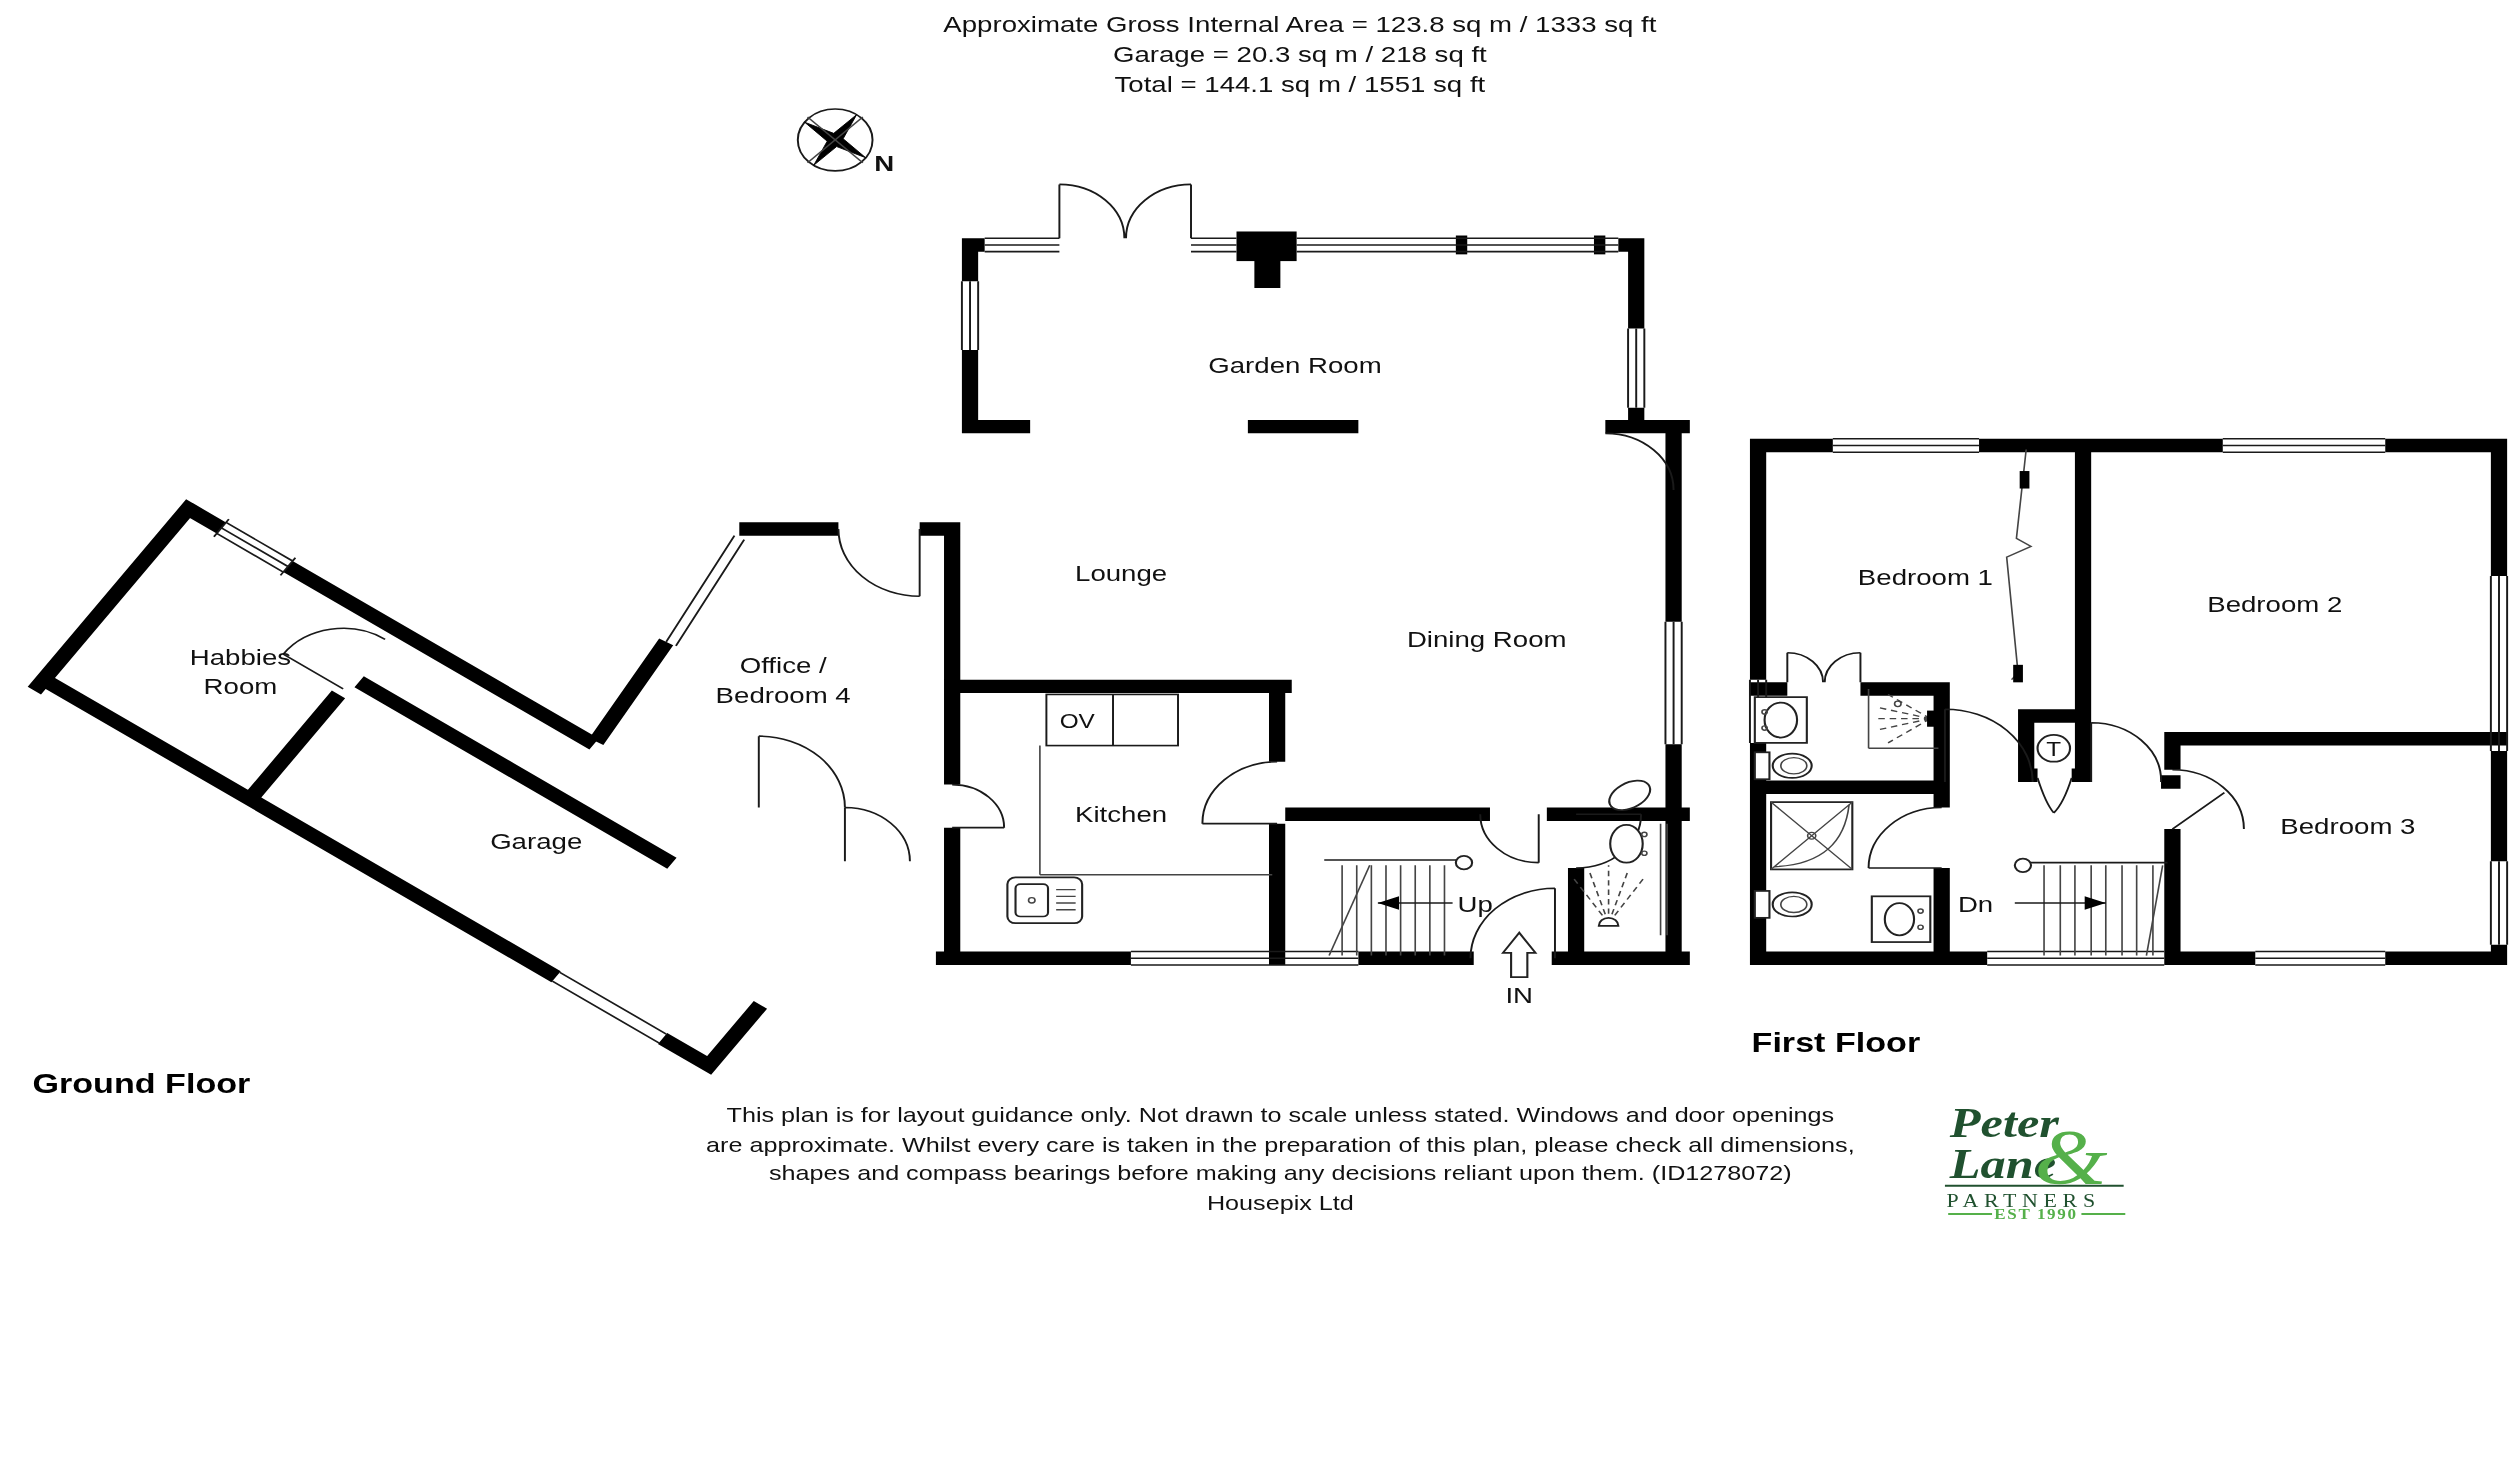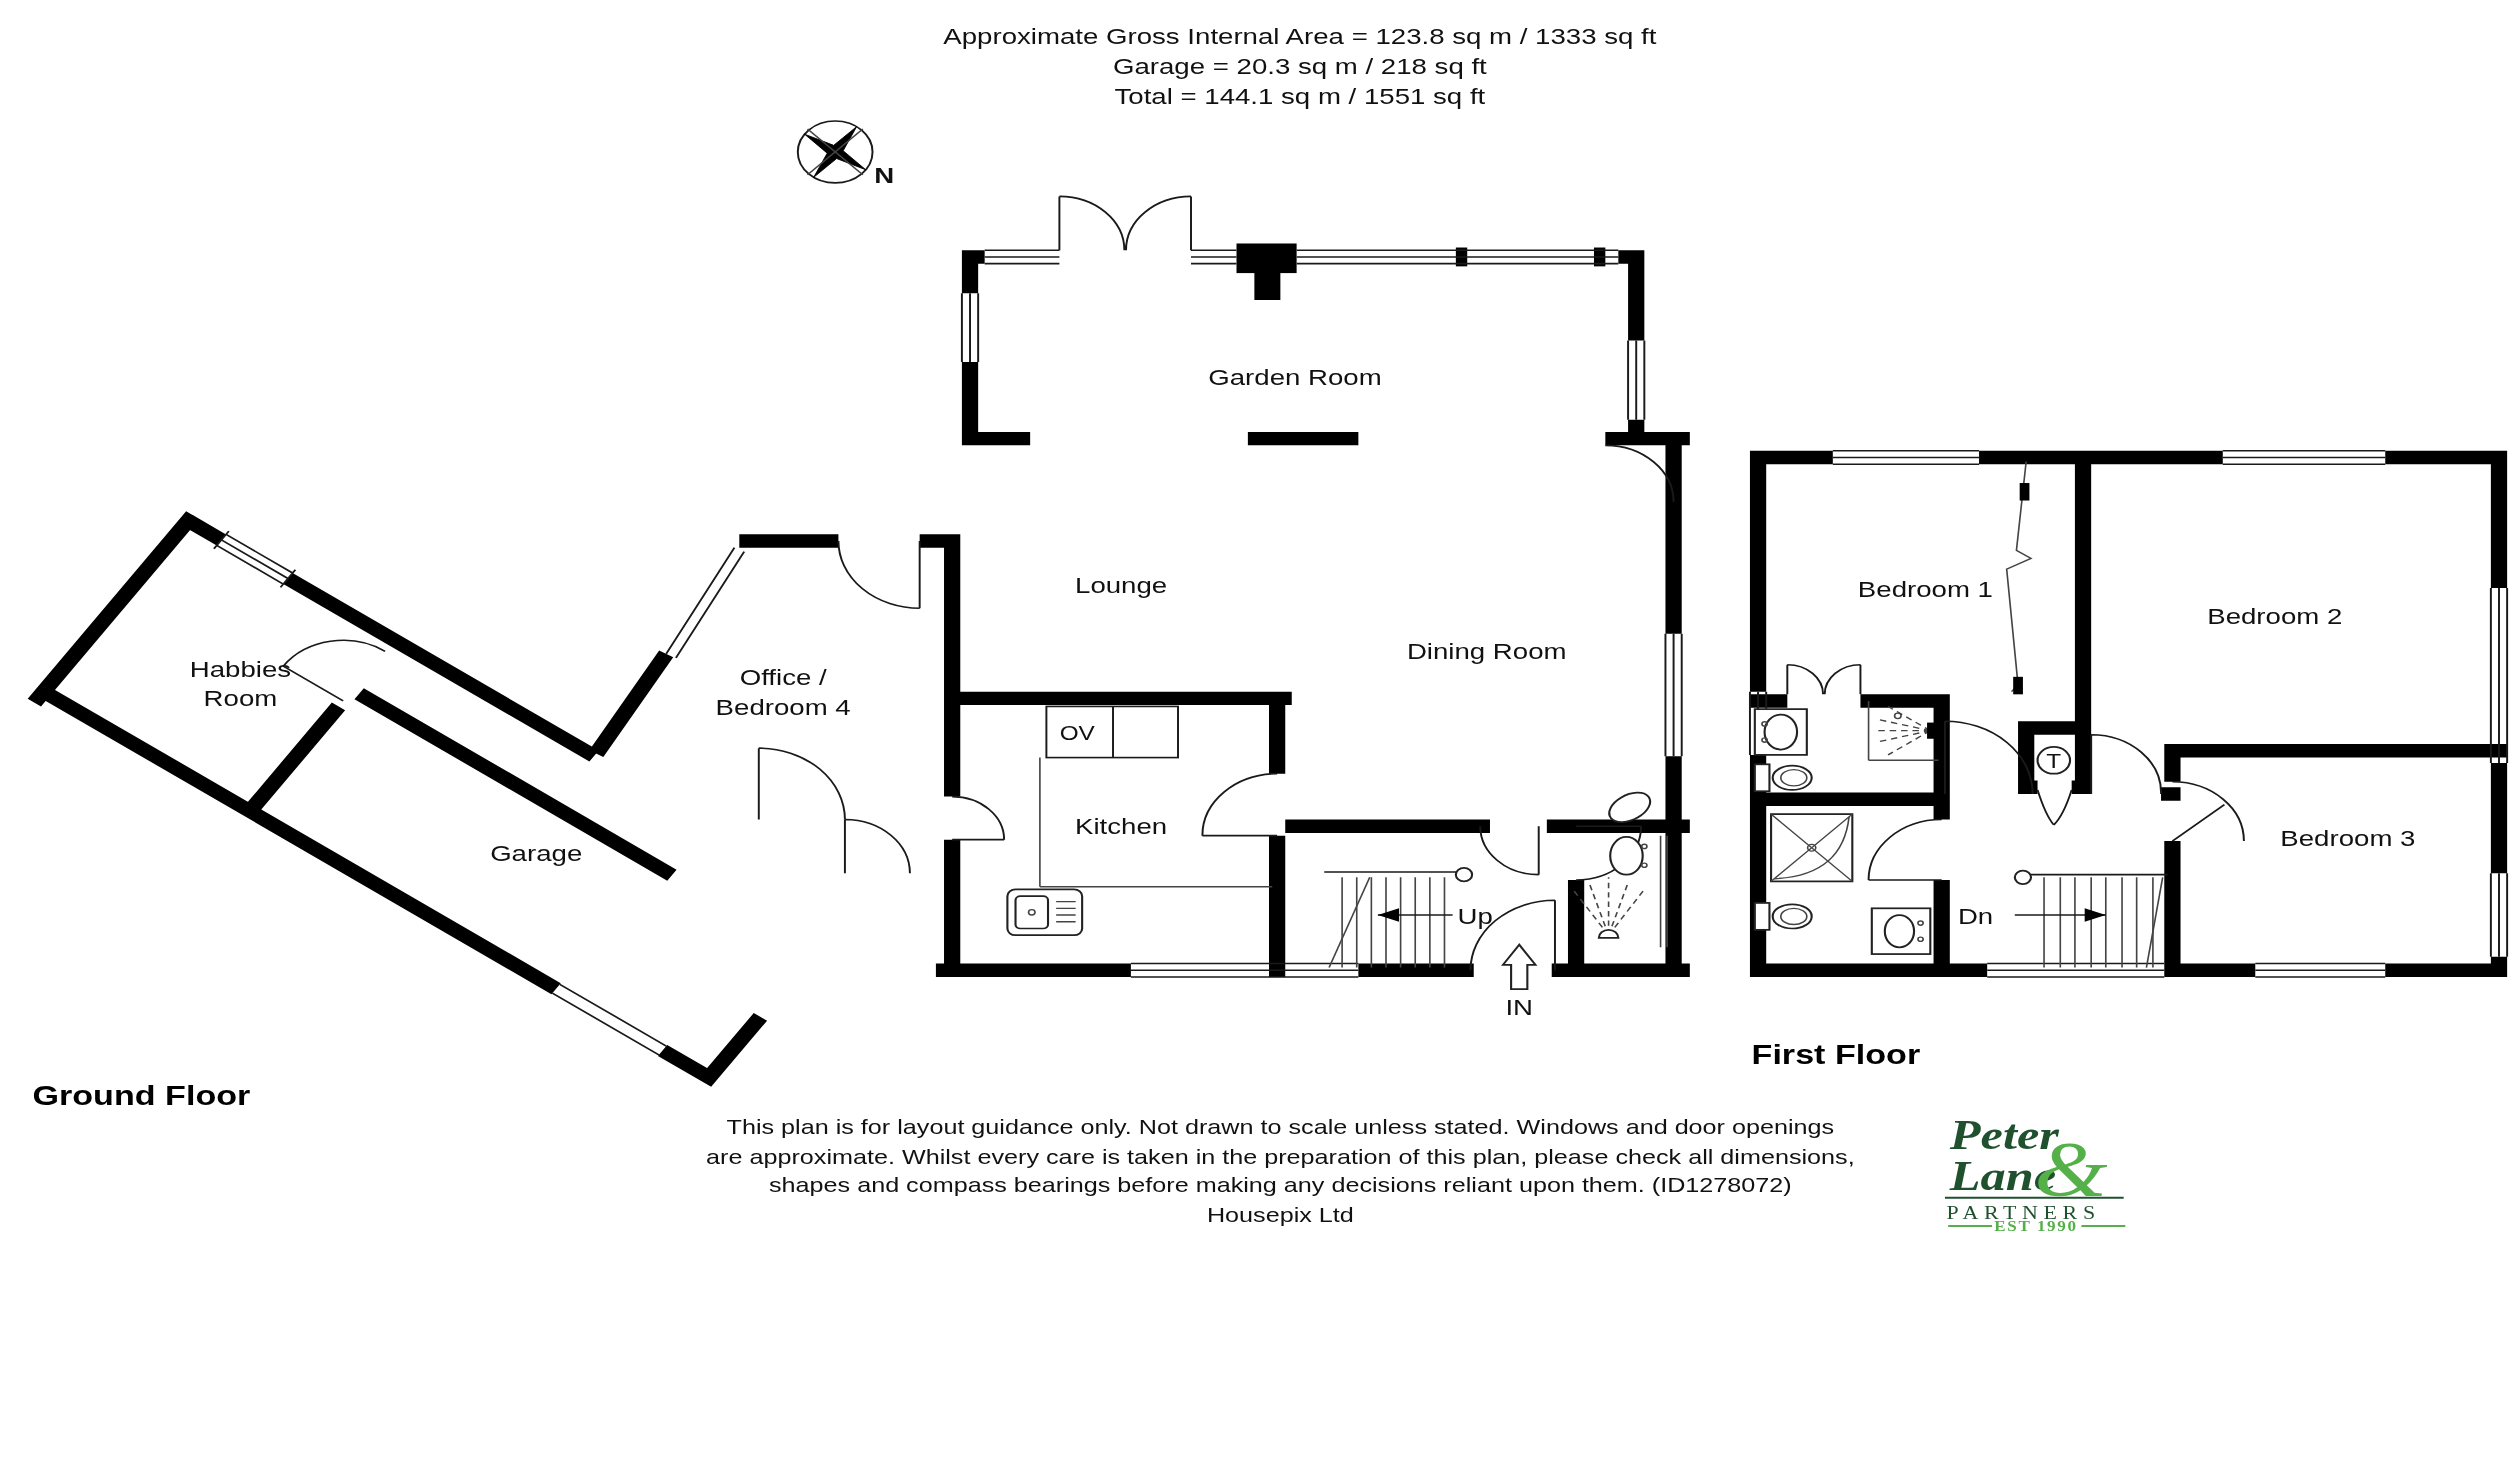--- a/index.html
+++ b/index.html
@@ -1,16 +1,16 @@
 <!DOCTYPE html>
 <html style="font-size:9px"><head>
 <meta charset="utf-8">
 <style>
   html,body{margin:0;padding:0;background:#ffffff;}
-  .page{width:2512px;height:1222px;position:relative;background:#fff;overflow:hidden;margin-top:12px;}
+  .page{width:2512px;height:1222px;position:relative;background:#fff;overflow:hidden;}
   svg{display:block;width:100%;height:100%;}
   .wall{stroke:#000;stroke-width:10;fill:none;stroke-linecap:butt;}
   .thin{stroke:#1a1a1a;stroke-width:1.2;fill:none;}
   .thin2{stroke:#444;stroke-width:1;fill:none;}
   .fix{stroke:#222;stroke-width:1.3;fill:#fff;}
   .lbl{font-family:"Liberation Sans", sans-serif;font-size:17px;fill:#111;}
   .lbl-s{font-family:"Liberation Sans", sans-serif;font-size:15px;fill:#111;}
   .title{font-family:"Liberation Sans", sans-serif;font-size:21px;font-weight:bold;fill:#000;}
   .hdr{font-family:"Liberation Sans", sans-serif;font-size:17px;fill:#111;}
   .ftr{font-family:"Liberation Sans", sans-serif;font-size:15.5px;fill:#111;}

